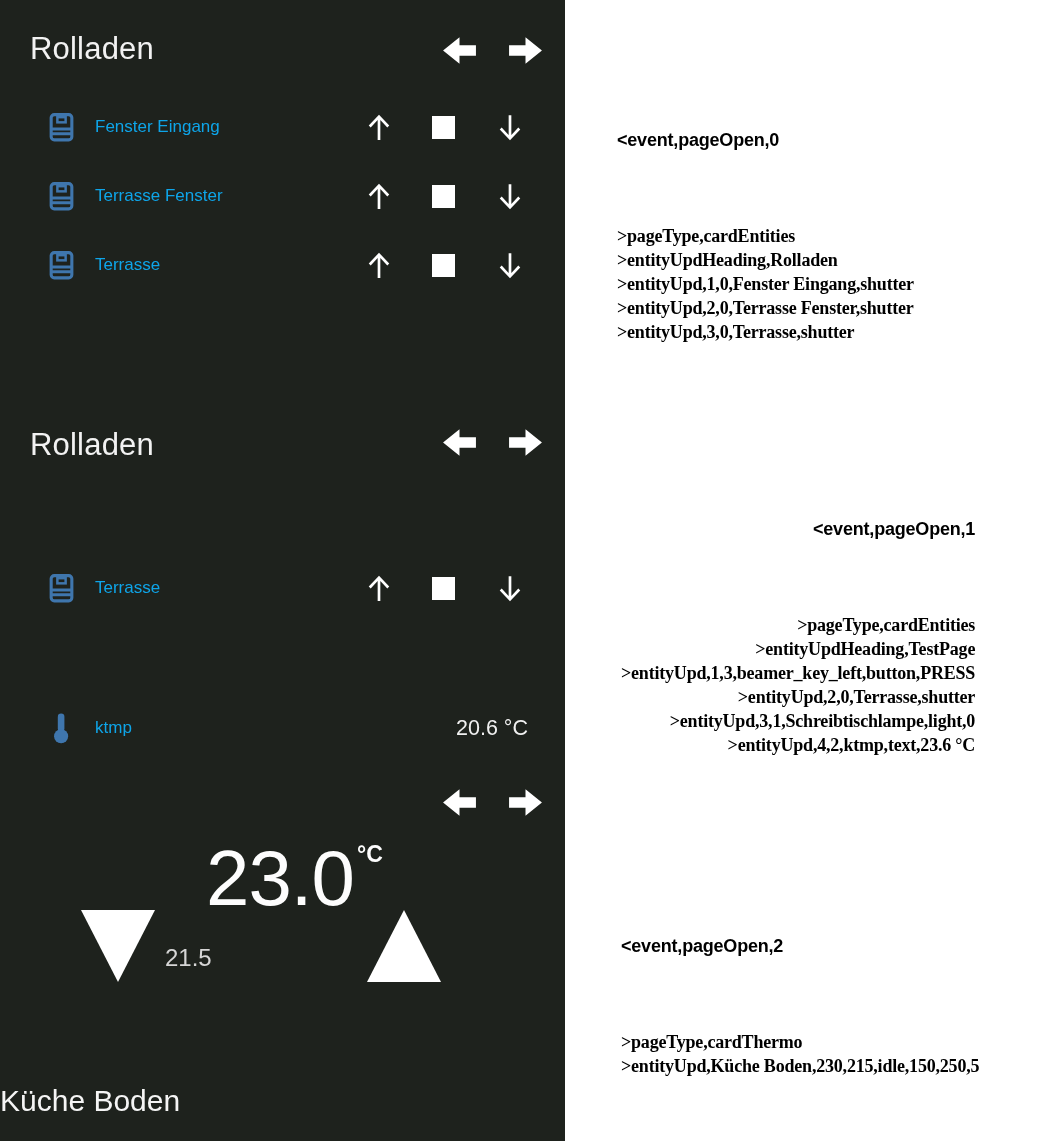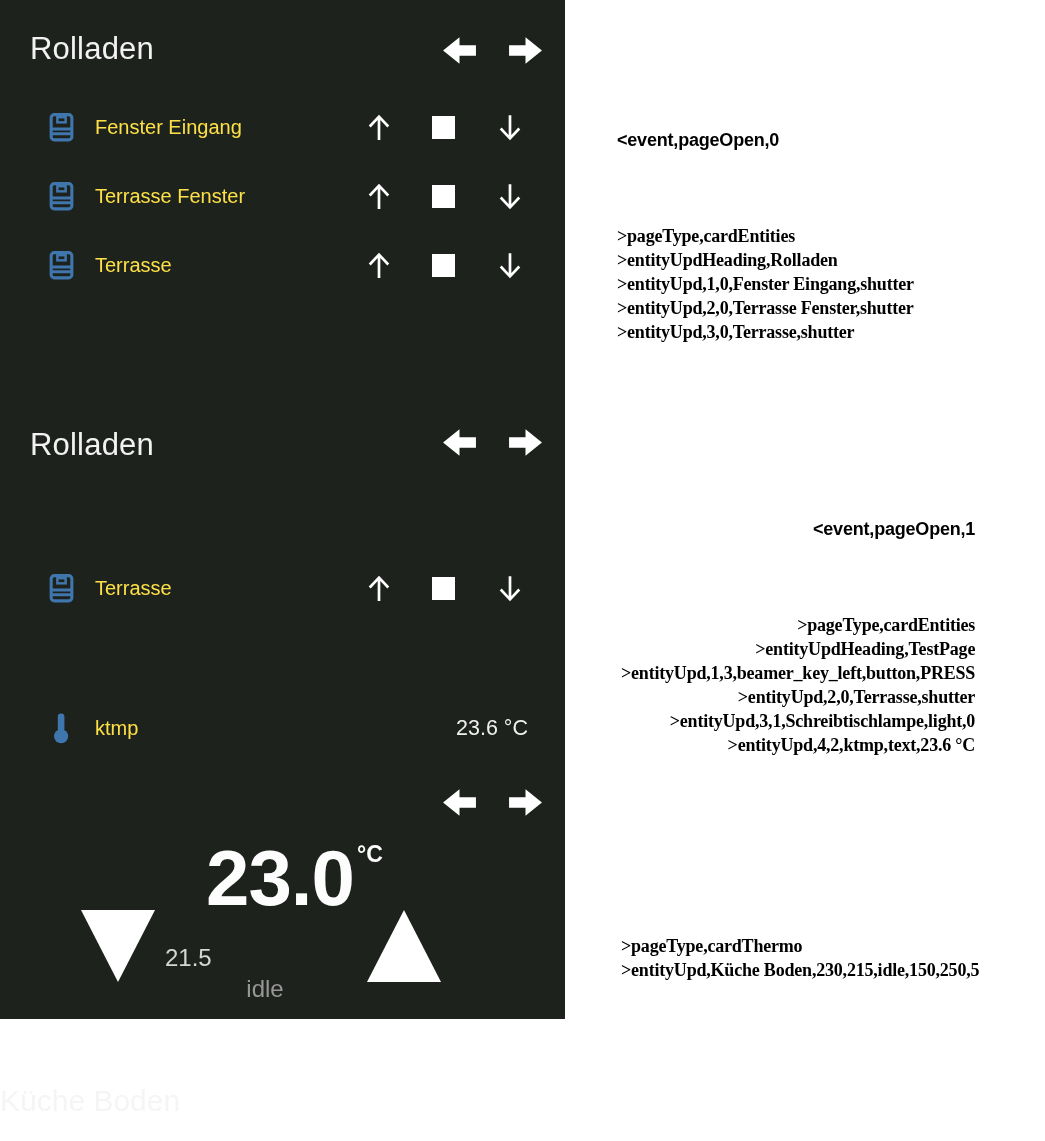--- a/index.html
+++ b/index.html
@@ -1,41 +1,41 @@
 <!DOCTYPE html>
 <html><head>
 <meta charset="utf-8">
 <style>
   html,body{margin:0;padding:0;}
   body{width:1045px;height:1141px;background:#ffffff;font-family:"Liberation Sans",sans-serif;}
   .stage{position:relative;width:1045px;height:1141px;overflow:hidden;}
 
   
-  .panel{position:absolute;left:0;top:0;width:565px;height:1019px;background:#1e221d;}
+  .panel{position:absolute;left:0;top:0;width:565px;height:1141px;background:#1e221d;}
 
   .page-title{position:absolute;left:30px;color:#f2f2f2;font-size:31px;line-height:37px;letter-spacing:.2px;}
   .nav{position:absolute;left:441px;display:flex;gap:29px;}
   .nav .navbtn{width:37px;height:35px;cursor:pointer;}
   .nav svg{width:37px;height:35px;display:block;}
 
   .row{position:absolute;left:0;width:565px;height:70px;}
   .eicon{position:absolute;left:44px;top:50%;transform:translateY(-50%);width:34px;display:flex;justify-content:center;}
-  .elabel{position:absolute;left:95px;top:50%;transform:translateY(-50%);color:#fde047;font-size:20px;white-space:nowrap;}
+  .elabel{position:absolute;left:95px;top:50%;transform:translateY(-50%);color:#0ea5e9;font-size:17px;white-space:nowrap;}
   .ctl{position:absolute;top:50%;transform:translateY(-50%);width:34px;height:38px;display:flex;align-items:center;justify-content:center;cursor:pointer;}
   .ctl.up{left:362px;} .ctl.stop{left:426px;} .ctl.down{left:493px;}
   .stopsq{width:23px;height:23px;background:#ffffff;}
   .evalue{position:absolute;right:37px;top:50%;transform:translateY(-50%);color:#f0f0f0;font-size:21.5px;white-space:nowrap;}
   .press{color:#2196d8;font-size:21px;font-weight:600;letter-spacing:.5px;right:42px;}
 
   .toggle{position:absolute;right:38px;top:50%;transform:translateY(-50%);width:57px;height:22px;cursor:pointer;}
   .toggle .track{position:absolute;inset:0;border-radius:11px;background:#4a4a4a;}
   .toggle .knob{position:absolute;left:-4px;top:-5px;width:32px;height:32px;border-radius:50%;background:#9c9c9c;}
 
   
-  .temp-num{position:absolute;left:200px;top:838px;width:160px;text-align:center;color:#fdfdfd;font-size:78px;font-weight:700;line-height:80px;letter-spacing:-1px;}
+  .temp-num{position:absolute;left:200px;top:838px;width:160px;text-align:center;color:#fdfdfd;font-size:78px;font-weight:400;line-height:80px;letter-spacing:-1px;}
   .temp-unit{position:absolute;left:357px;top:841px;color:#fdfdfd;font-size:23px;font-weight:700;}
   .tri{position:absolute;width:0;height:0;cursor:pointer;}
   .tri.down{left:81px;top:910px;border-left:37px solid transparent;border-right:37px solid transparent;border-top:72px solid #ffffff;}
   .tri.up{left:367px;top:910px;border-left:37px solid transparent;border-right:37px solid transparent;border-bottom:72px solid #ffffff;}
   .target-temp{position:absolute;left:165px;top:944px;width:200px;text-align:left;color:#d6d6d6;font-size:24px;line-height:28px;}
   .thermo-state{position:absolute;left:165px;top:975px;width:200px;text-align:center;color:#979797;font-size:24px;line-height:28px;}
   .thermo-name{position:absolute;left:0;top:1083px;width:530px;text-align:left;color:#f5f5f5;font-size:30px;line-height:36px;}
 
   
   .proto{position:absolute;color:#000;font-weight:700;font-size:18px;line-height:24px;letter-spacing:-.2px;white-space:pre;}
@@ -179,21 +179,21 @@
 
 
     <div class="row" style="top:693px">
       <span class="eicon">
         <svg width="18" height="32" viewBox="0 0 16 30" fill="#3f76ad">
           <rect x="5" y="1.5" width="6.2" height="17" rx="3.1"></rect>
           <circle cx="8.1" cy="22.8" r="6.6"></circle>
         </svg>
       </span>
       <span class="elabel">ktmp</span>
-      <span class="evalue">23.6 °C</span>
+      <span class="evalue">20.6 °C</span>
     </div>
 
     <div class="nav" style="top:785px">
       <span class="navbtn">
         <svg viewBox="0 0 36 32">
             <polygon points="34,11 18,11 18,3 2,16 18,29 18,21 34,21" fill="#ffffff"></polygon>
           </svg>
       </span>
       <span class="navbtn">
         <svg viewBox="0 0 36 32">
@@ -202,21 +202,20 @@
       </span>
     </div>
 
     <div class="temp-num">23.0</div>
     <div class="temp-unit">°C</div>
 
     <div class="tri down"></div>
     <div class="tri up"></div>
 
     <div class="target-temp">21.5</div>
-    <div class="thermo-state">idle</div>
     <div class="thermo-name">Küche Boden</div>
   </div>
 
   <div class="proto pb0">
     <div class="ev">&lt;event,pageOpen,0</div>
     <div class="lines">&gt;pageType,cardEntities
 &gt;entityUpdHeading,Rolladen
 &gt;entityUpd,1,0,Fenster Eingang,shutter
 &gt;entityUpd,2,0,Terrasse Fenster,shutter
 &gt;entityUpd,3,0,Terrasse,shutter</div>
@@ -226,17 +225,18 @@
     <div class="ev">&lt;event,pageOpen,1</div>
     <div class="lines">&gt;pageType,cardEntities
 &gt;entityUpdHeading,TestPage
 &gt;entityUpd,1,3,beamer_key_left,button,PRESS
 &gt;entityUpd,2,0,Terrasse,shutter
 &gt;entityUpd,3,1,Schreibtischlampe,light,0
 &gt;entityUpd,4,2,ktmp,text,23.6 °C</div>
   </div>
 
   <div class="proto pb2">
+    <div class="ev">&lt;event,pageOpen,2</div>
     <div class="lines">&gt;pageType,cardThermo
 &gt;entityUpd,Küche Boden,230,215,idle,150,250,5</div>
   </div>
 
 </div>
 
 </body></html>

